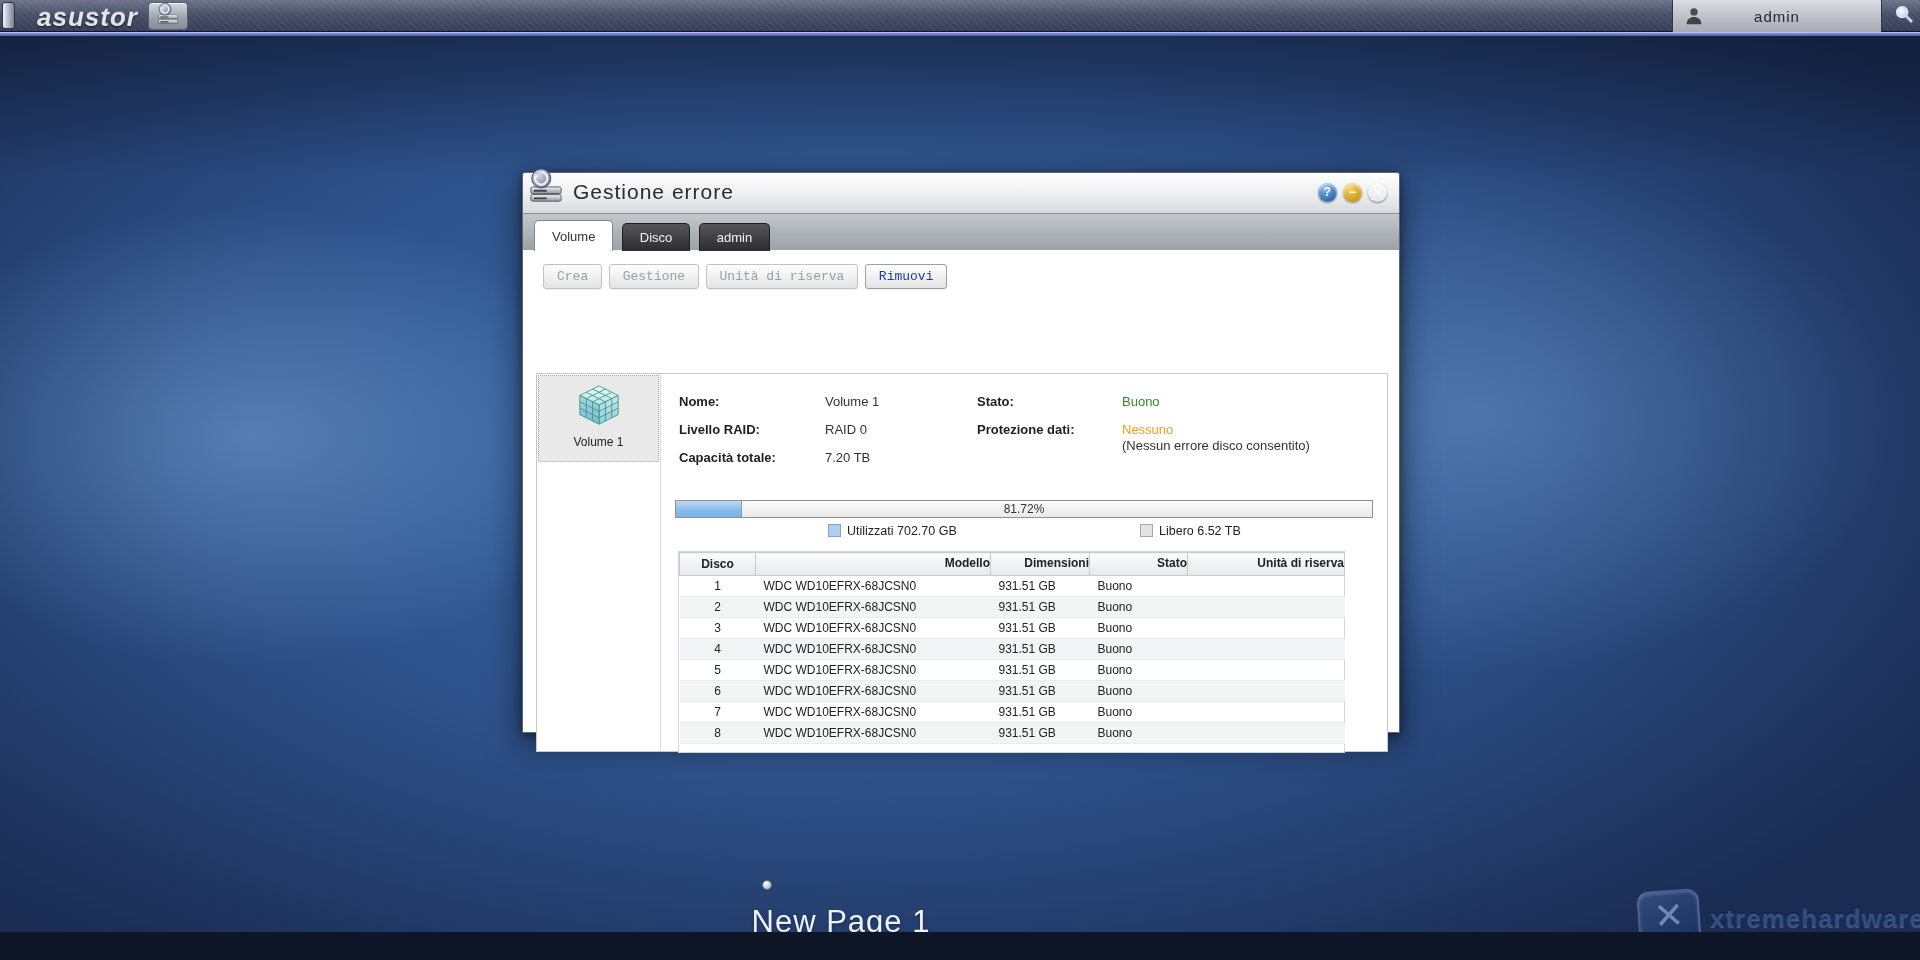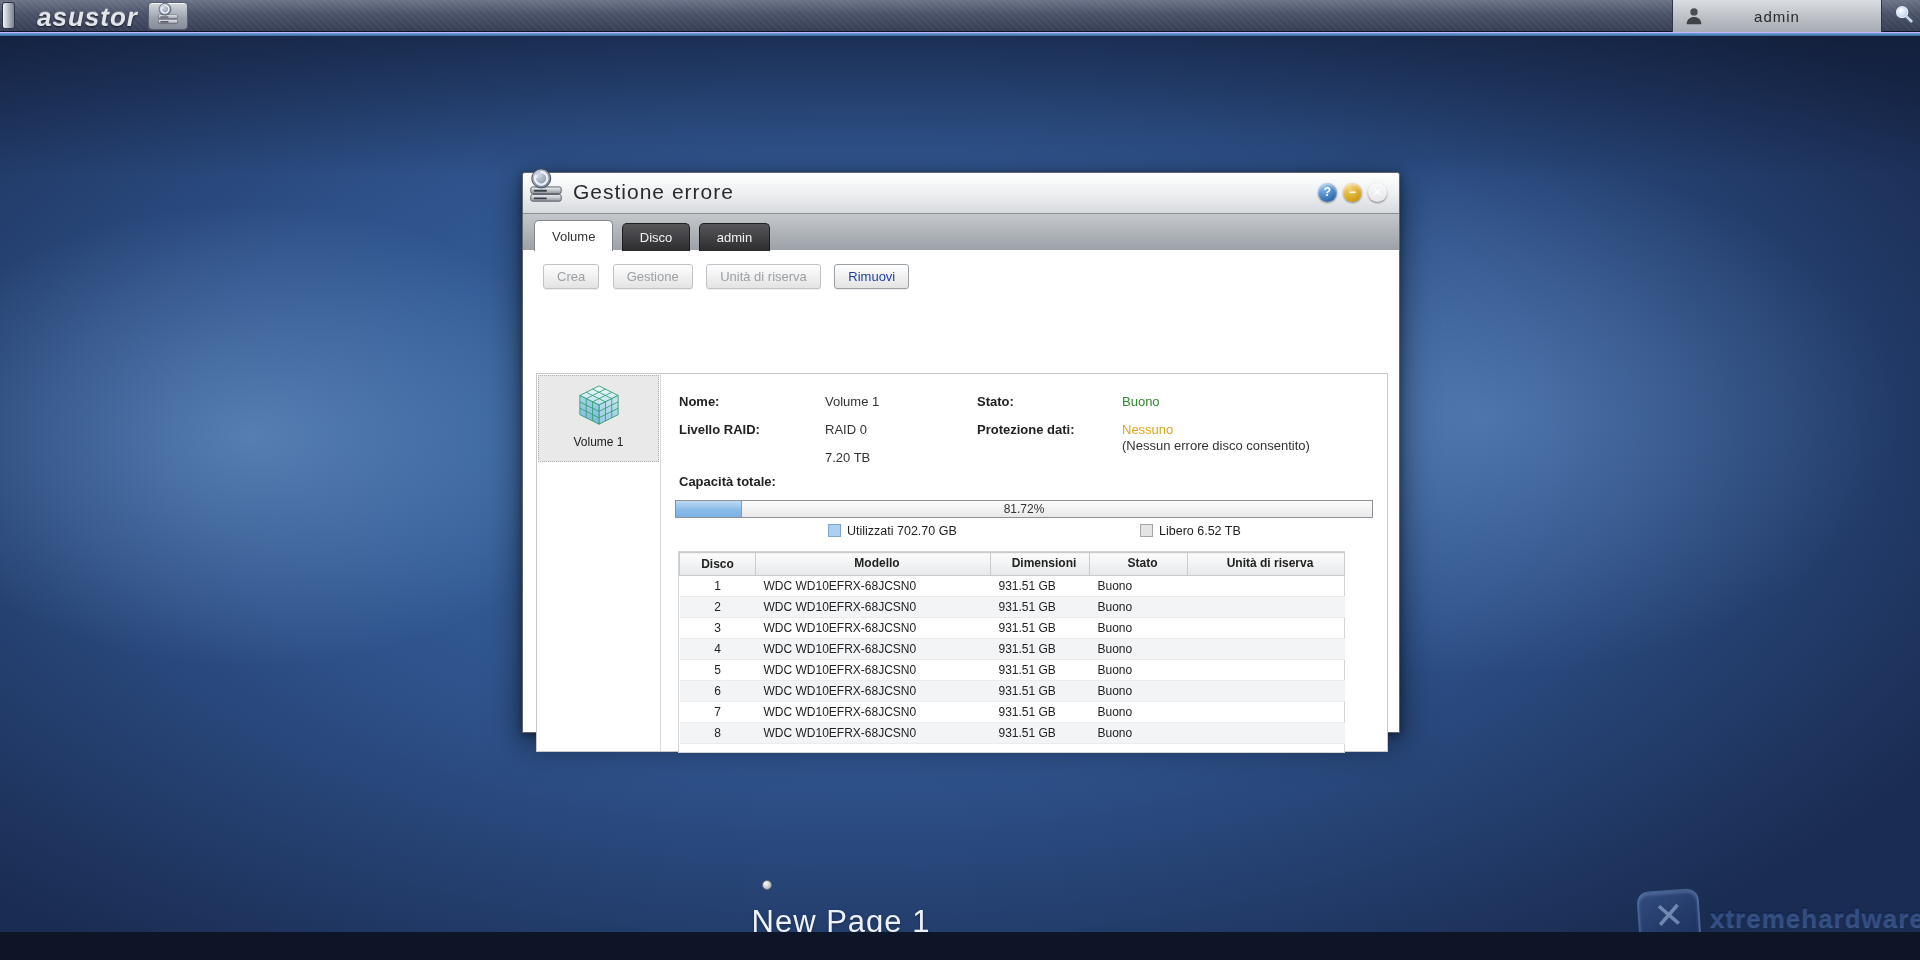--- a/index.html
+++ b/index.html
@@ -81,23 +81,23 @@
     font-size:13px; padding:0 17px; cursor:pointer; }
   .tab.active { background:#fff; color:#333; height:31px; line-height:31px; margin-top:6px;
     border:1px solid #82878d; border-bottom:none; position:relative; z-index:2; }
   .tab.dark { background:linear-gradient(#56565a,#2d2d30); color:#f2f2f2; height:28px; line-height:27px;
     margin-top:9px; margin-left:4px; border:1px solid #1e1e20; border-bottom:none; }
 
   .content { position:absolute; left:0; top:78px; right:0; bottom:0; background:#fff; }
 
   
   .toolbar { padding:13px 0 0 20px; height:46px; }
-  .tbtn { display:inline-block; margin-right:9px; padding:0 13px; height:25px; line-height:23px;
+  .tbtn { display:inline-block; margin-right:2px; padding:0 13px; height:25px; line-height:23px;
     font-size:13px; color:#1b3faa; background:linear-gradient(#fefefe,#e3e3e3);
-    border:1px solid #9aa0a6; border-radius:3px; cursor:pointer; box-shadow:0 1px 1px rgba(0,0,0,0.07); }
+    border:1px solid #9aa0a6; border-radius:3px; cursor:pointer; box-shadow:0 1px 1px rgba(0,0,0,0.07);font-family:Liberation Mono, monospace; }
   .tbtn.disabled { color:#9ba0a5; border-color:#bfc3c7; cursor:default; }
 
   
   .panel { position:absolute; left:13px; top:122px; width:852px; height:379px;
     border:1px solid #c6c8ca; background:#fff; }
   .vol-list { position:absolute; left:0; top:0; width:124px; height:100%; border-right:1px solid #dcdcdc; }
   .vol-item { margin:1px; height:87px; background:#e9e9e9; border:1px dotted #adadad;
     text-align:center; padding-top:7px; cursor:pointer; }
   .vol-label { display:block; font-size:12px; color:#222; margin-top:2px; }
 
@@ -115,21 +115,21 @@
 
   .legend-item { position:absolute; top:150px; font-size:12.5px; color:#222; white-space:nowrap; }
   .legend-item .sw { display:inline-block; width:13px; height:13px; vertical-align:-2px; margin-right:6px; }
   .sw.used { background:#aecff0; border:1px solid #7aa6cf; }
   .sw.free { background:#e4e4e4; border:1px solid #a6a6a6; }
 
   
   .table-wrap { position:absolute; left:16px; top:177px; width:667px; border:1px solid #d2d4d6; background:#fff;}
   table { border-collapse:collapse; table-layout:fixed; width:665px; font-size:12px; }
   th { height:23px; background:linear-gradient(#fcfcfc,#e6e8ea); border:1px solid #c9cbcd;
-    font-weight:bold; color:#222; text-align:center; padding:0 0 2px 8px; }
+    font-weight:bold; color:#222; text-align:right; padding:0 0 2px 8px; }
   th.c-num, td.c-num { text-align:center; padding:0; }
   td { height:21px; padding:0 0 0 8px; color:#222; border-bottom:1px solid #ebebeb; overflow:hidden; white-space:nowrap;}
   tbody tr:nth-child(even) { background:#f3f4f6; }
   .tfoot-strip { height:8px; }
 </style>
 </head>
 <body>
 
 <div class="screen">
 
@@ -277,21 +277,21 @@
               </span>
               <span class="vol-label">Volume 1</span>
             </div>
           </div>
 
           <div class="details">
             <span class="fld" style="left:17px; top:20px;"><b>Nome:</b></span>
             <span class="fld" style="left:163px; top:20px;">Volume 1</span>
             <span class="fld" style="left:17px; top:48px;"><b>Livello RAID:</b></span>
             <span class="fld" style="left:163px; top:48px;">RAID 0</span>
-            <span class="fld" style="left:17px; top:76px;margin-top:24px;"><b>Capacità totale:</b></span>
+            <span class="fld" style="left:17px; top:76px;"><b>Capacità totale:</b></span>
             <span class="fld" style="left:163px; top:76px;">7.20 TB</span>
 
             <span class="fld" style="left:315px; top:20px;"><b>Stato:</b></span>
             <span class="fld" style="left: 460px; top: 20px; color: rgb(46, 139, 46);">Buono</span>
             <span class="fld" style="left:315px; top:48px;"><b>Protezione dati:</b></span>
             <span class="fld" style="left: 460px; top: 48px; color: rgb(226, 164, 26);">Nessuno</span>
             <span class="note" style="left:460px; top:64px;">(Nessun errore disco consentito)</span>
 
             <div class="progress">
               <div class="pfill" style="width: 9.52%;"></div>

